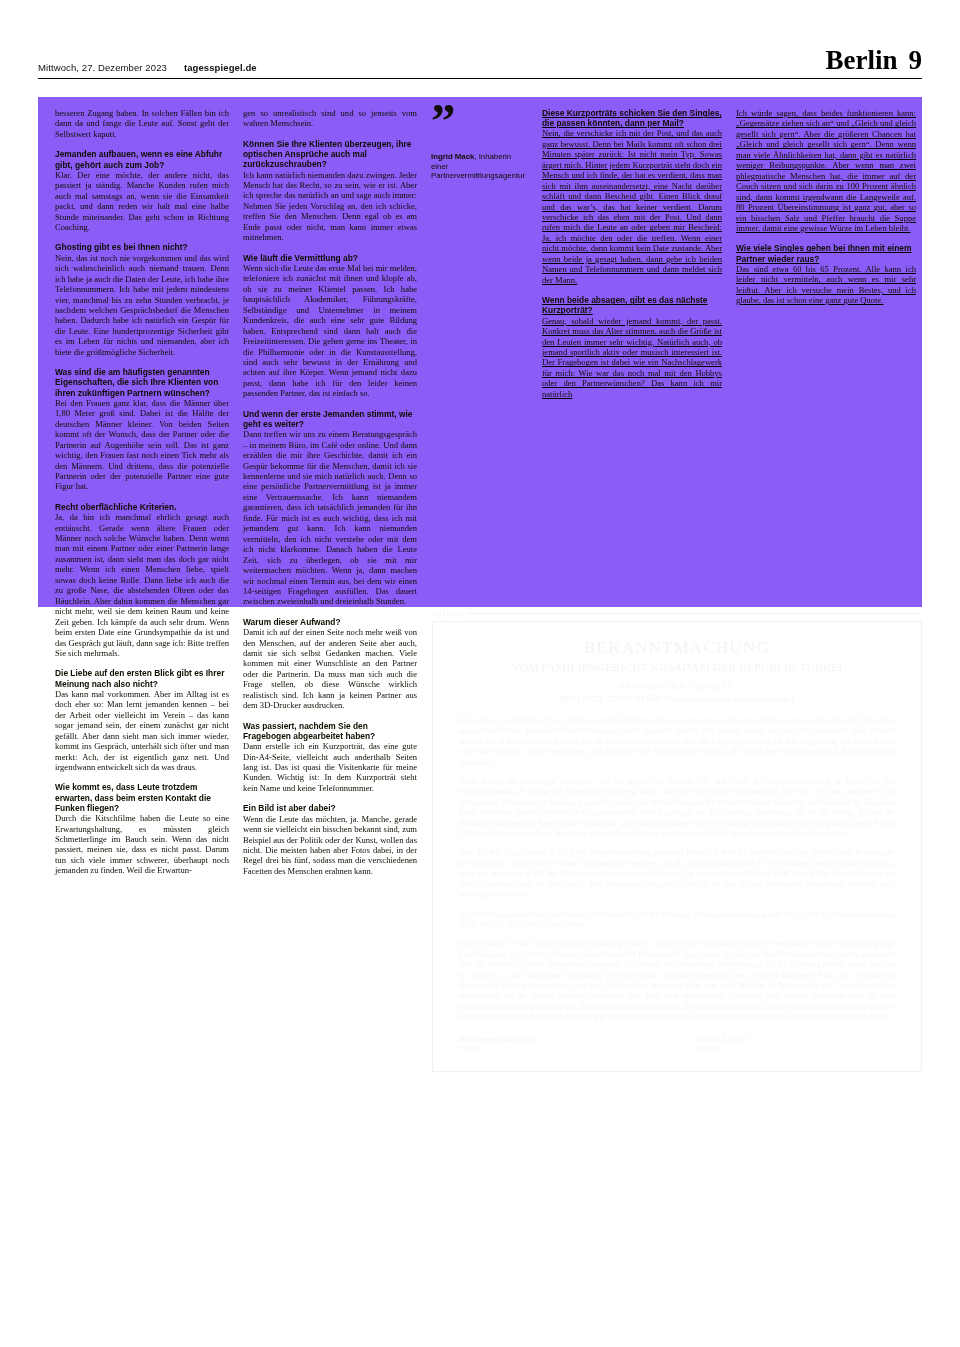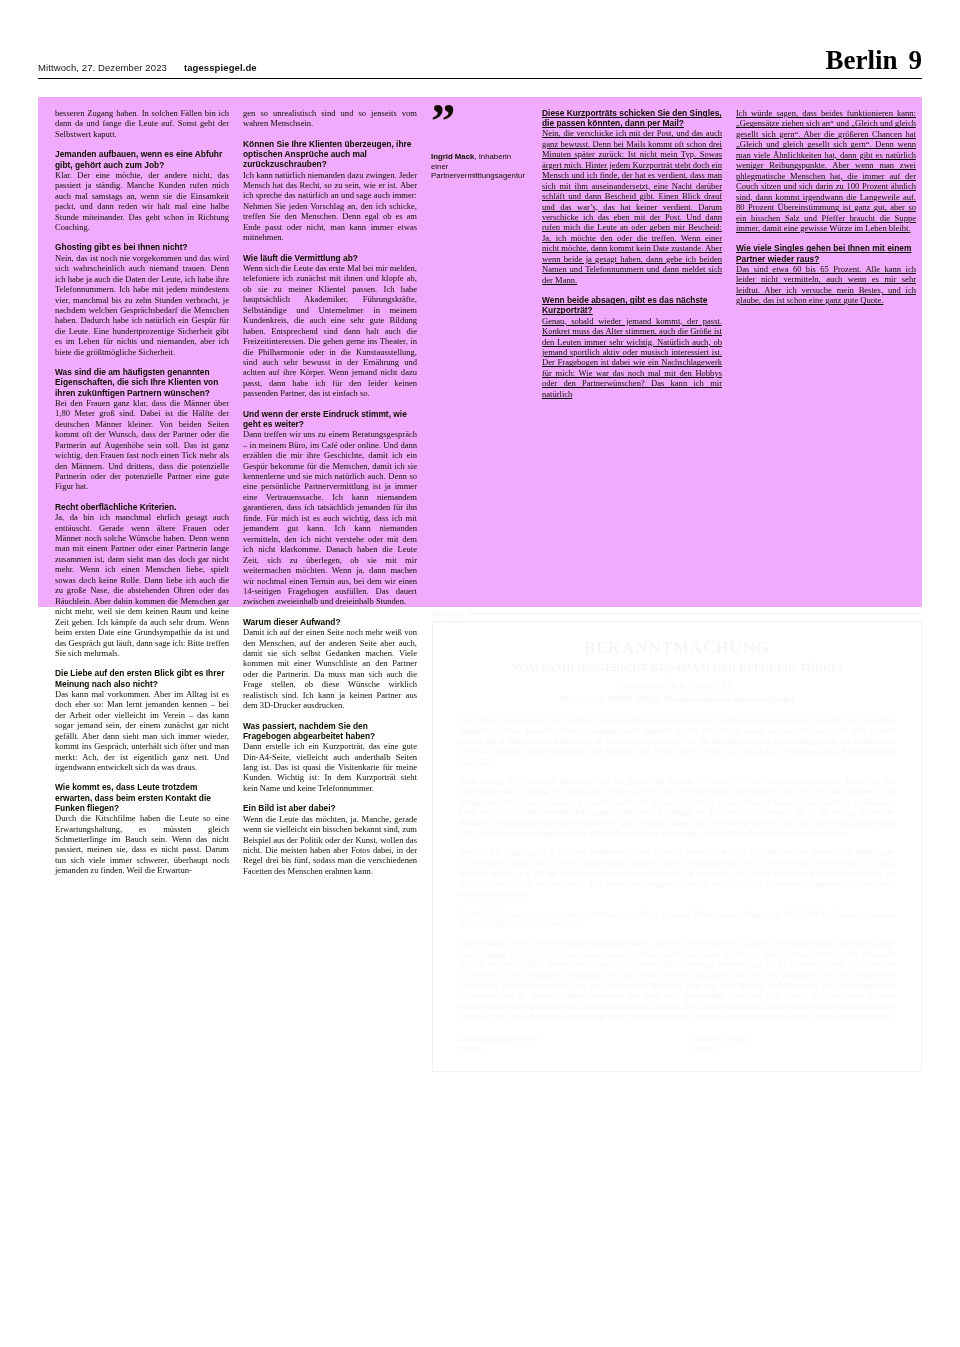--- a/index.html
+++ b/index.html
@@ -49,21 +49,21 @@
     gap: 11px;
   }
 
   
   .article-block {
     position: absolute;
     left: 38px;
     top: 97px;
     width: 884px;
     height: 510px;
-    background: #f0abfc;
+    background: #8b5cf6;
   }
   .cols {
     position: absolute;
     inset: 0;
     padding: 11px 10px 8px 10px;
     display: flex;
     gap: 0;
   }
   .col {
     flex: 0 0 auto;
@@ -238,21 +238,21 @@
       <p class="q">Wie kommt es, dass Leute trotzdem erwarten, dass beim ersten Kontakt die Funken fliegen?</p>
       <p class="b">Durch die Kitschfilme haben die Leute so eine Erwartungshaltung, es müssten gleich Schmetterlinge im Bauch sein. Wenn das nicht passiert, meinen sie, dass es nicht passt. Darum tun sich viele immer schwerer, überhaupt noch jemanden zu finden. Weil die Erwartun-</p>
     </div>
 
     <div class="col col-2">
       <p class="b">gen so unrealistisch sind und so jenseits vom wahren Menschsein.</p>
       <p class="q">Können Sie Ihre Klienten überzeugen, ihre optischen Ansprüche auch mal zurückzuschrauben?</p>
       <p class="b">Ich kann natürlich niemanden dazu zwingen. Jeder Mensch hat das Recht, so zu sein, wie er ist. Aber ich spreche das natürlich an und sage auch immer: Nehmen Sie jeden Vorschlag an, den ich schicke, treffen Sie den Menschen. Denn egal ob es am Ende passt oder nicht, man kann immer etwas mitnehmen.</p>
       <p class="q">Wie läuft die Vermittlung ab?</p>
       <p class="b">Wenn sich die Leute das erste Mal bei mir melden, telefoniere ich zunächst mit ihnen und klopfe ab, ob sie zu meiner Klientel passen. Ich habe hauptsächlich Akademiker, Führungskräfte, Selbständige und Unternehmer in meinem Kundenkreis, die auch eine sehr gute Bildung haben. Entsprechend sind dann halt auch die Freizeitinteressen. Die gehen gerne ins Theater, in die Philharmonie oder in die Kunstausstellung, sind auch sehr bewusst in der Ernährung und achten auf ihre Körper. Wenn jemand nicht dazu passt, dann habe ich für den leider keinen passenden Partner, das ist einfach so.</p>
-      <p class="q">Und wenn der erste Eindruck stimmt, wie geht es weiter?</p>
+      <p class="q">Und wenn der erste Jemanden stimmt, wie geht es weiter?</p>
       <p class="b">Dann treffen wir uns zu einem Beratungsgespräch – in meinem Büro, im Café oder online. Und dann erzählen die mir ihre Geschichte, damit ich ein Gespür bekomme für die Menschen, damit ich sie kennenlerne und sie mich natürlich auch. Denn so eine persönliche Partnervermittlung ist ja immer eine Vertrauenssache. Ich kann niemandem garantieren, dass ich tatsächlich jemanden für ihn finde. Für mich ist es auch wichtig, dass ich mit jemandem gut kann. Ich kann niemanden vermitteln, den ich nicht verstehe oder mit dem ich nicht klarkomme. Danach haben die Leute Zeit, sich zu überlegen, ob sie mit mir weitermachen möchten. Wenn ja, dann machen wir nochmal einen Termin aus, bei dem wir einen 14-seitigen Fragebogen ausfüllen. Das dauert zwischen zweieinhalb und dreieinhalb Stunden.</p>
       <p class="q">Warum dieser Aufwand?</p>
       <p class="b">Damit ich auf der einen Seite noch mehr weiß von den Menschen, auf der anderen Seite aber auch, damit sie sich selbst Gedanken machen. Viele kommen mit einer Wunschliste an den Partner oder die Partnerin. Da muss man sich auch die Frage stellen, ob diese Wünsche wirklich realistisch sind. Ich kann ja keinen Partner aus dem 3D-Drucker ausdrucken.</p>
       <p class="q">Was passiert, nachdem Sie den Fragebogen abgearbeitet haben?</p>
       <p class="b">Dann erstelle ich ein Kurzporträt, das eine gute Din-A4-Seite, vielleicht auch anderthalb Seiten lang ist. Das ist quasi die Visitenkarte für meine Kunden. Wichtig ist: In dem Kurzporträt steht kein Name und keine Telefonnummer.</p>
       <p class="q">Ein Bild ist aber dabei?</p>
       <p class="b">Wenn die Leute das möchten, ja. Manche, gerade wenn sie vielleicht ein bisschen bekannt sind, zum Beispiel aus der Politik oder der Kunst, wollen das nicht. Die meisten haben aber Fotos dabei, in der Regel drei bis fünf, sodass man die verschiedenen Facetten des Menschen erahnen kann.</p>
     </div>
 
     <div class="col col-q">

